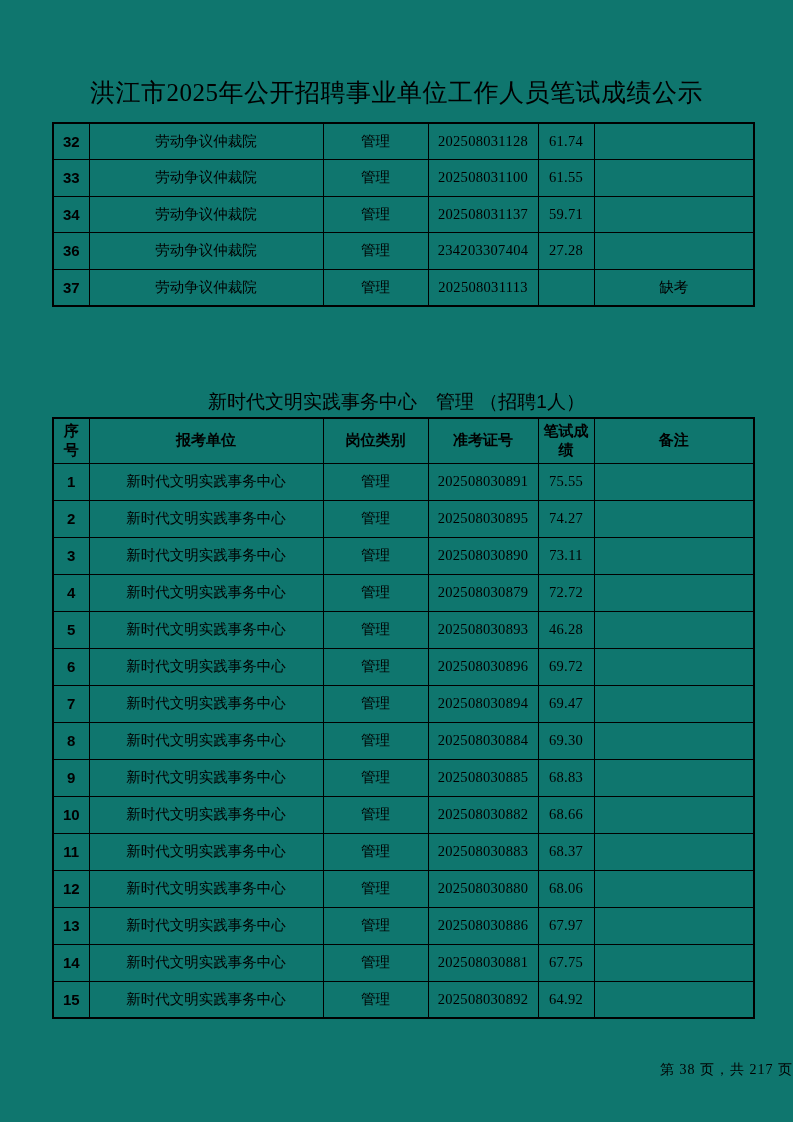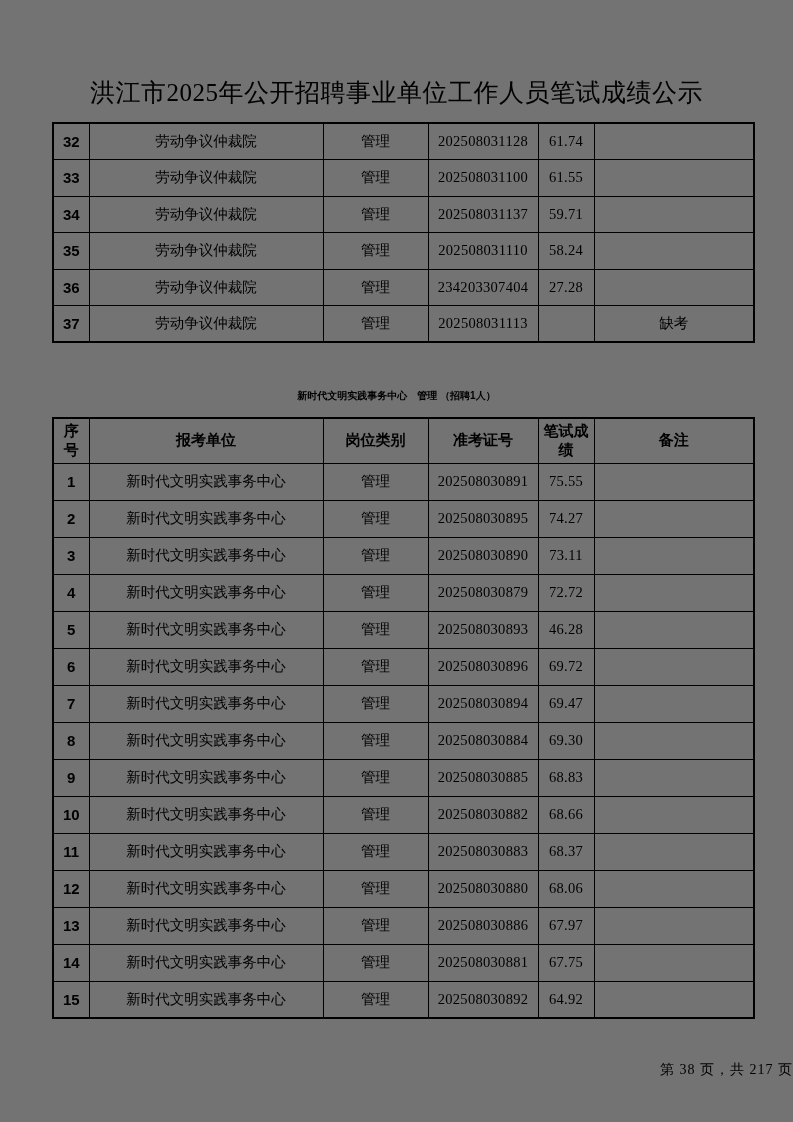--- a/index.html
+++ b/index.html
@@ -1,20 +1,20 @@
 <!DOCTYPE html>
 <html lang="zh"><head>
 <meta charset="utf-8">
 <style>
   html, body { margin: 0; padding: 0; background: #ffffff; }
   .page {
     position: relative;
     width: 793px;
     height: 1122px;
-    background: #737373;
+    background: #0f766e;
     color: #000000;
     font-family: "Liberation Serif", "DejaVu Serif", serif;
     overflow: hidden;
   }
   .doc-title {
     position: absolute;
     top: 76px;
     left: 0;
     width: 100%;
     text-align: center;
@@ -65,22 +65,22 @@
   }
   .score-table td.col-ticket,
   .score-table td.col-score { letter-spacing: 0.3px; }
   .section-title {
     position: absolute;
     top: 389px;
     left: 0;
     width: 100%;
     text-align: center;
     font-family: "Liberation Sans", "DejaVu Sans", sans-serif;
-    font-weight: bold;
-    font-size: 10px;
+    font-weight: normal;
+    font-size: 19px;
     white-space: pre;
   }
   .page-footer {
     position: absolute;
     top: 1061px;
     left: 0;
     width: 100%;
     text-align: right;
     font-size: 14px;
     font-family: "Liberation Serif", "DejaVu Serif", serif;
@@ -119,28 +119,20 @@
           <td class="col-ticket">202508031100</td>
           <td class="col-score">61.55</td>
           <td class="col-remark"></td>
         </tr>
         <tr>
           <td class="col-no">34</td>
           <td class="col-unit">劳动争议仲裁院</td>
           <td class="col-category">管理</td>
           <td class="col-ticket">202508031137</td>
           <td class="col-score">59.71</td>
-          <td class="col-remark"></td>
-        </tr>
-        <tr>
-          <td class="col-no">35</td>
-          <td class="col-unit">劳动争议仲裁院</td>
-          <td class="col-category">管理</td>
-          <td class="col-ticket">202508031110</td>
-          <td class="col-score">58.24</td>
           <td class="col-remark"></td>
         </tr>
         <tr>
           <td class="col-no">36</td>
           <td class="col-unit">劳动争议仲裁院</td>
           <td class="col-category">管理</td>
           <td class="col-ticket">234203307404</td>
           <td class="col-score">27.28</td>
           <td class="col-remark"></td>
         </tr>

